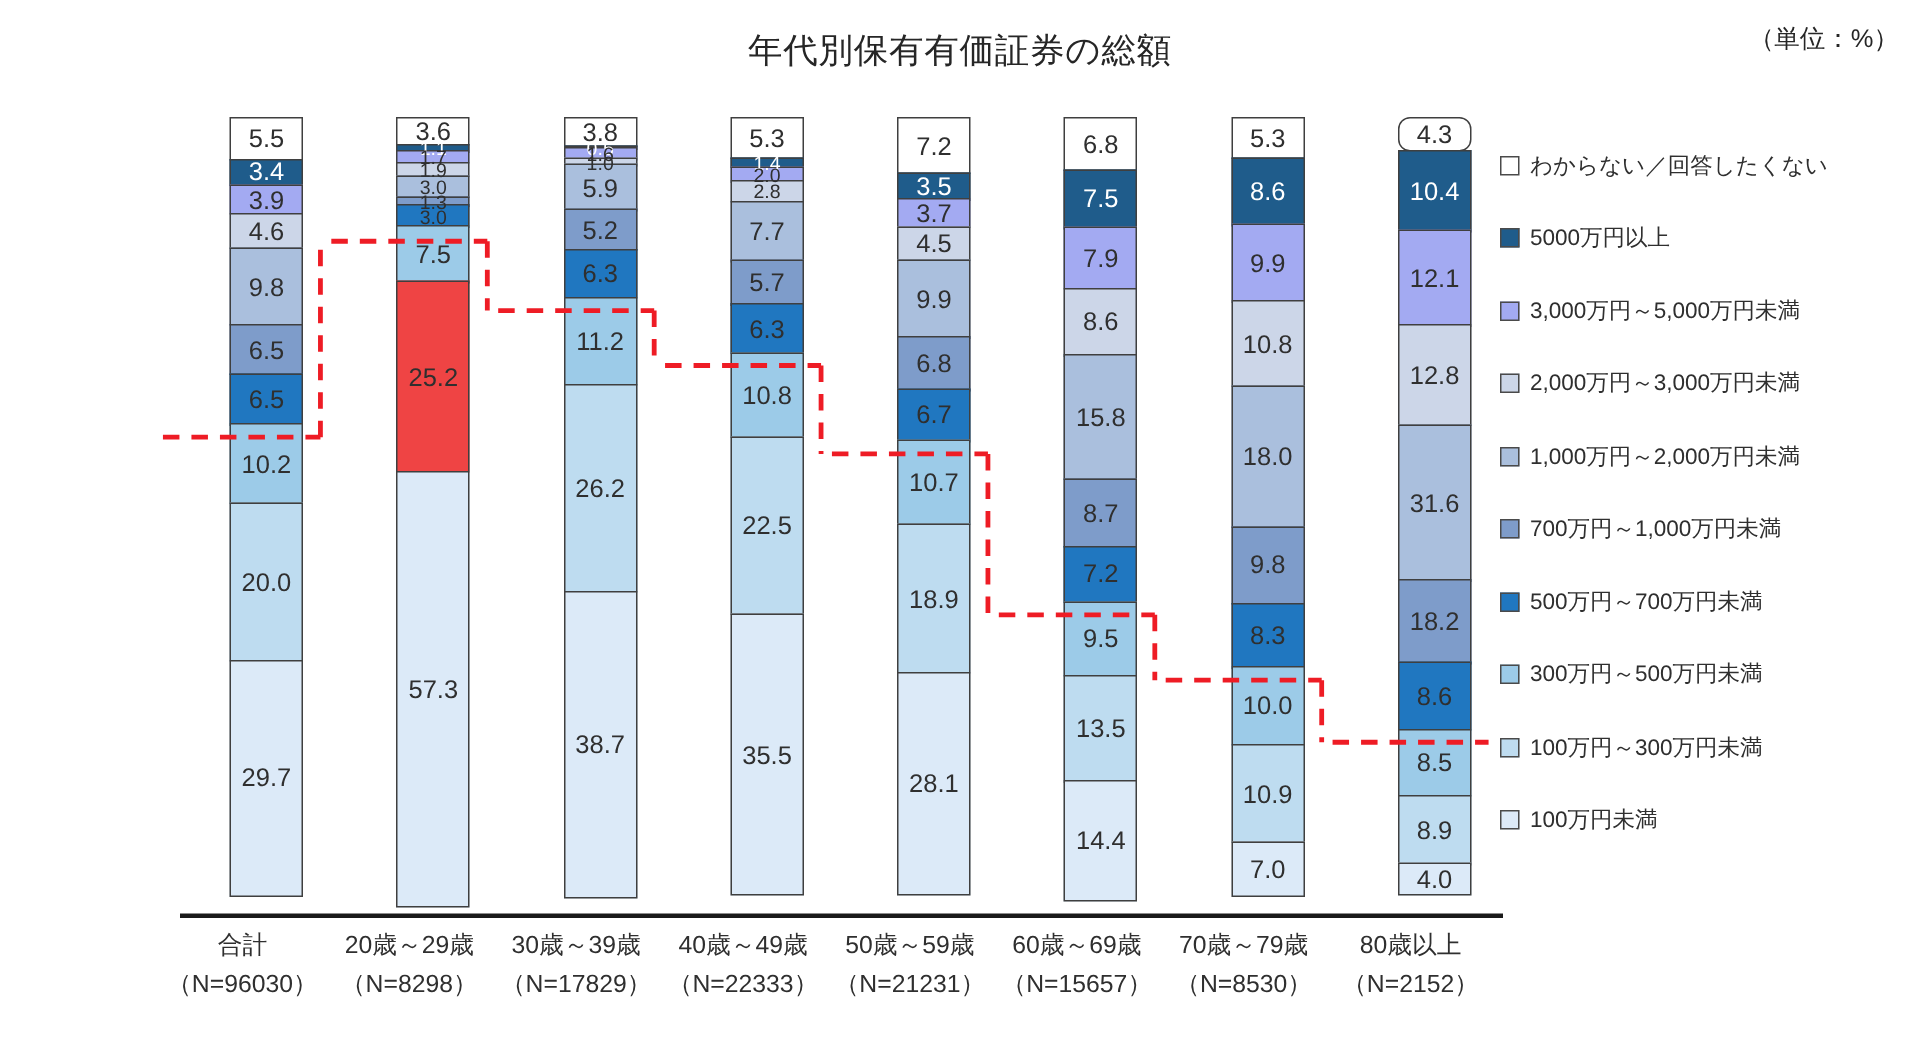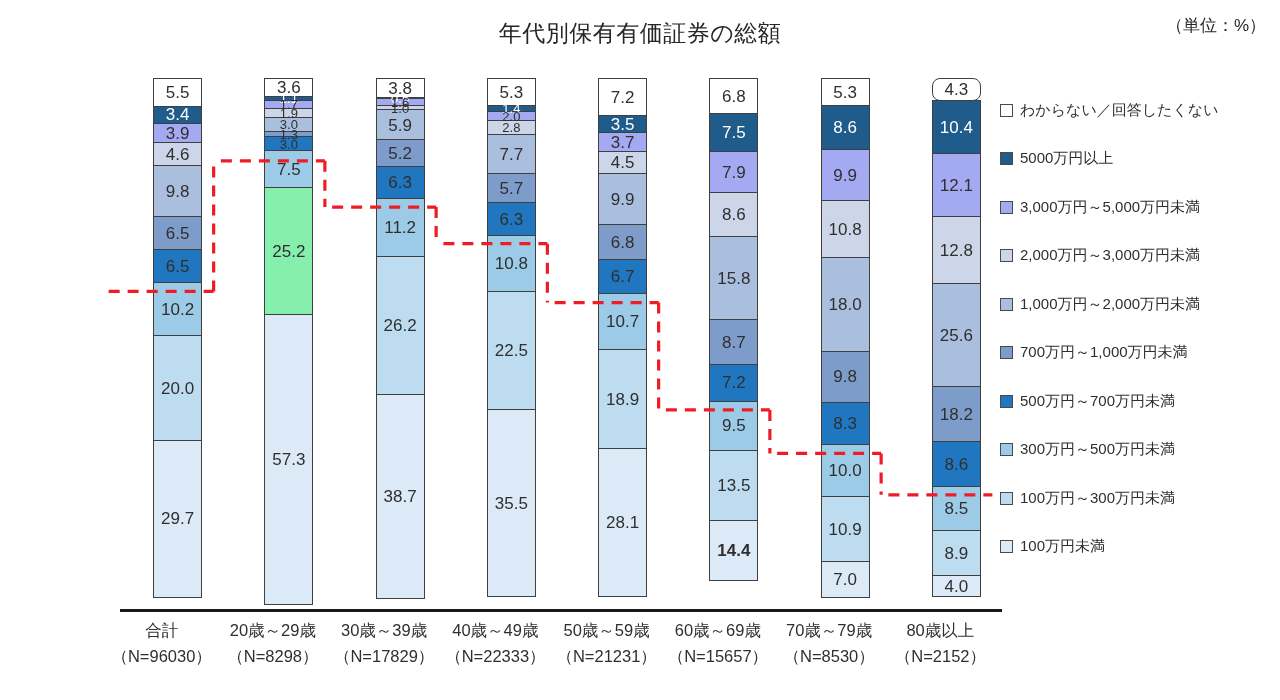--- a/index.html
+++ b/index.html
@@ -189,21 +189,21 @@
             </div>
             <div class="seg" style="height: 6.903px; background: rgb(126, 156, 202);">
               <span class="seg-label tiny">1.3</span>
             </div>
             <div class="seg" style="height: 15.93px; background: rgb(32, 119, 192);">
               <span class="seg-label tiny">3.0</span>
             </div>
             <div class="seg" style="height: 39.825px; background: rgb(156, 203, 232);">
               <span class="seg-label">7.5</span>
             </div>
-            <div class="seg" style="height: 133.812px; background: #86efac;">
+            <div class="seg" style="height: 133.812px; background: #ef4444;">
               <span class="seg-label">25.2</span>
             </div>
             <div class="seg" style="height: 304.263px; background: rgb(220, 234, 248);">
               <span class="seg-label">57.3</span>
             </div>
           </div>
         </div>
         <div class="bar-col">
           <div class="bar">
             <div class="seg" style="height: 20.178px; background: rgb(255, 255, 255);">
@@ -328,21 +328,21 @@
             </div>
             <div class="seg" style="height: 38.232px; background: rgb(32, 119, 192);">
               <span class="seg-label">7.2</span>
             </div>
             <div class="seg" style="height: 50.445px; background: rgb(156, 203, 232);">
               <span class="seg-label">9.5</span>
             </div>
             <div class="seg" style="height: 71.685px; background: rgb(190, 220, 240);">
               <span class="seg-label">13.5</span>
             </div>
-            <div class="seg" style="height: 61px; background: rgb(220, 234, 248); font-weight: bold;">
+            <div class="seg" style="height: 81px; background: rgb(220, 234, 248);">
               <span class="seg-label">14.4</span>
             </div>
           </div>
         </div>
         <div class="bar-col">
           <div class="bar">
             <div class="seg" style="height: 28.143px; background: rgb(255, 255, 255);">
               <span class="seg-label">5.3</span>
             </div>
             <div class="seg" style="height: 45.666px; background: rgb(31, 92, 139);">
@@ -382,21 +382,21 @@
             <div class="seg" style="height: 55.224px; background: rgb(31, 92, 139);">
               <span class="seg-label light">10.4</span>
             </div>
             <div class="seg" style="height: 64.251px; background: rgb(163, 170, 242);">
               <span class="seg-label">12.1</span>
             </div>
             <div class="seg" style="height: 67.968px; background: rgb(204, 214, 232);">
               <span class="seg-label">12.8</span>
             </div>
             <div class="seg" style="height: 104.607px; background: rgb(170, 191, 221);">
-              <span class="seg-label">25.6</span>
+              <span class="seg-label">31.6</span>
             </div>
             <div class="seg" style="height: 56.286px; background: rgb(126, 156, 202);">
               <span class="seg-label">18.2</span>
             </div>
             <div class="seg" style="height: 45.666px; background: rgb(32, 119, 192);">
               <span class="seg-label">8.6</span>
             </div>
             <div class="seg" style="height: 45.135px; background: rgb(156, 203, 232);">
               <span class="seg-label">8.5</span>
             </div>

